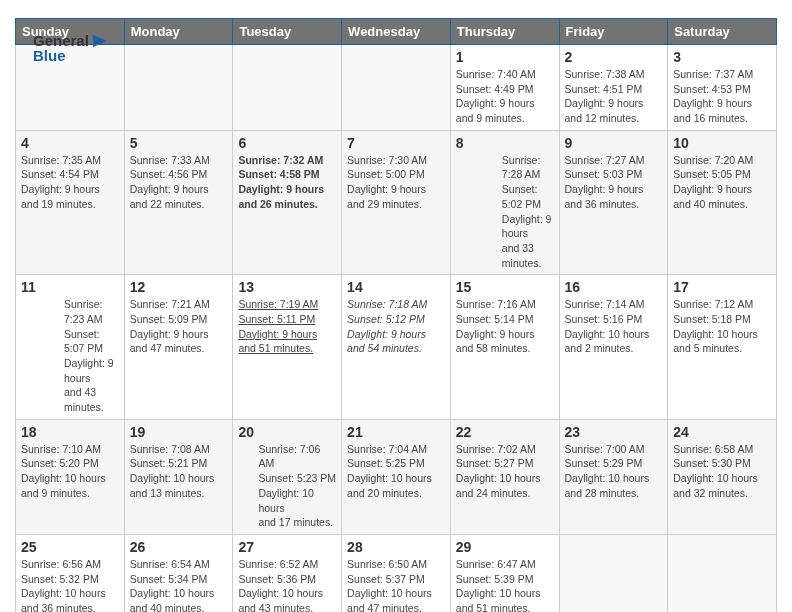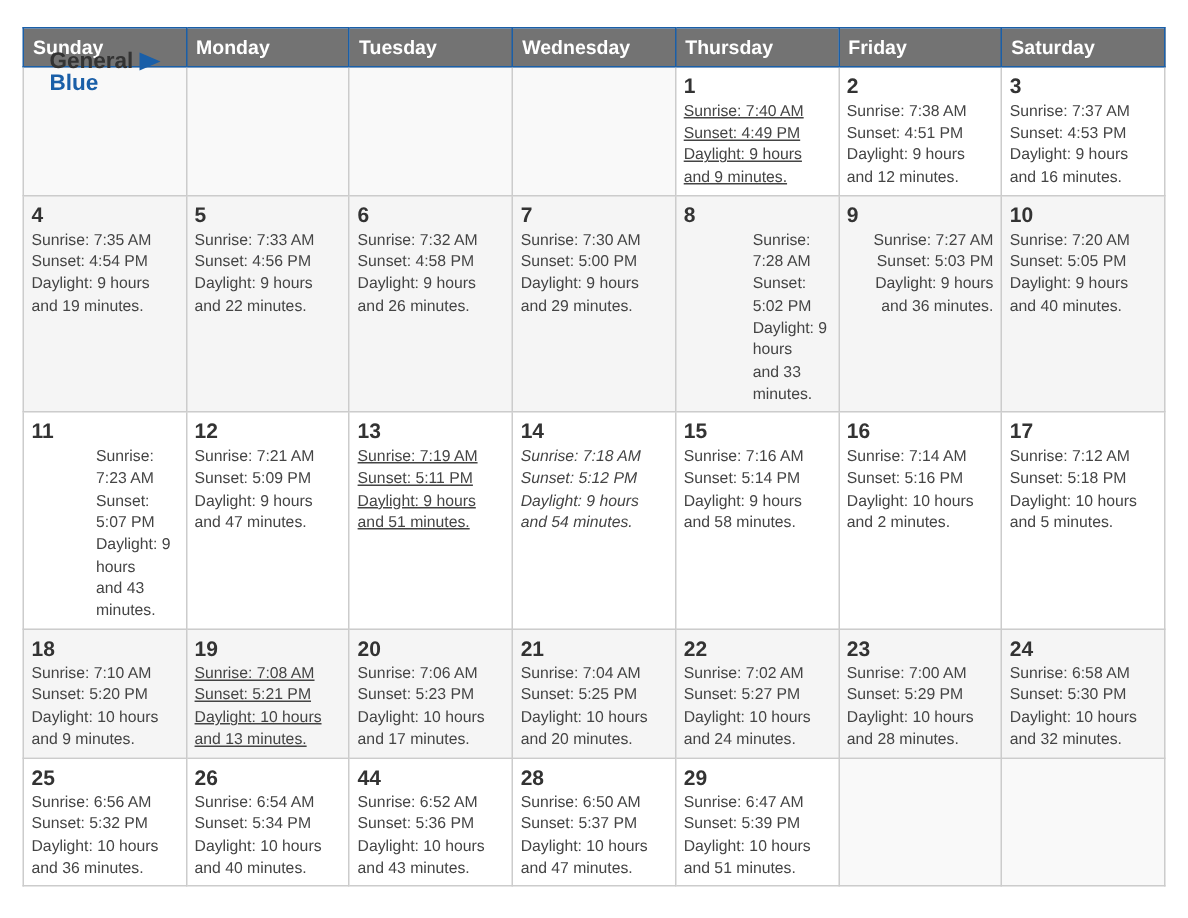--- a/index.html
+++ b/index.html
@@ -110,21 +110,21 @@
         </tr>
     </thead>
     <tbody id="calendar-body">
     <tr class="week-row">
           <td class="empty"></td>
           <td class="empty"></td>
           <td class="empty"></td>
           <td class="empty"></td>
           <td>
             <span class="day-number">1</span>
-            <div class="day-info" style="white-space: pre-line; text-decoration: underline;">Sunrise: 7:40 AM
+            <div class="day-info" style="white-space: pre-line;">Sunrise: 7:40 AM
 Sunset: 4:49 PM
 Daylight: 9 hours
 and 9 minutes.</div>
           </td>
           <td>
             <span class="day-number">2</span>
             <div class="day-info" style="white-space: pre-line;">Sunrise: 7:38 AM
 Sunset: 4:51 PM
 Daylight: 9 hours
 and 12 minutes.</div>
@@ -147,42 +147,42 @@
           </td>
           <td>
             <span class="day-number">5</span>
             <div class="day-info" style="white-space: pre-line;">Sunrise: 7:33 AM
 Sunset: 4:56 PM
 Daylight: 9 hours
 and 22 minutes.</div>
           </td>
           <td>
             <span class="day-number">6</span>
-            <div class="day-info" style="white-space: pre-line;">Sunrise: 7:32 AM
+            <div class="day-info" style="white-space: pre-line; font-weight: bold;">Sunrise: 7:32 AM
 Sunset: 4:58 PM
 Daylight: 9 hours
 and 26 minutes.</div>
           </td>
           <td>
             <span class="day-number">7</span>
             <div class="day-info" style="white-space: pre-line;">Sunrise: 7:30 AM
 Sunset: 5:00 PM
 Daylight: 9 hours
 and 29 minutes.</div>
           </td>
           <td>
             <span class="day-number">8</span>
             <div class="day-info" style="white-space: pre-line; margin-left: 46px;">Sunrise: 7:28 AM
 Sunset: 5:02 PM
 Daylight: 9 hours
 and 33 minutes.</div>
           </td>
           <td>
             <span class="day-number">9</span>
-            <div class="day-info" style="white-space: pre-line; text-align: right;">Sunrise: 7:27 AM
+            <div class="day-info" style="white-space: pre-line;">Sunrise: 7:27 AM
 Sunset: 5:03 PM
 Daylight: 9 hours
 and 36 minutes.</div>
           </td>
           <td>
             <span class="day-number">10</span>
             <div class="day-info" style="white-space: pre-line;">Sunrise: 7:20 AM
 Sunset: 5:05 PM
 Daylight: 9 hours
 and 40 minutes.</div>
@@ -242,28 +242,28 @@
         <tr class="week-row">
           <td>
             <span class="day-number">18</span>
             <div class="day-info" style="white-space: pre-line;">Sunrise: 7:10 AM
 Sunset: 5:20 PM
 Daylight: 10 hours
 and 9 minutes.</div>
           </td>
           <td>
             <span class="day-number">19</span>
-            <div class="day-info" style="white-space: pre-line; text-decoration: underline;">Sunrise: 7:08 AM
+            <div class="day-info" style="white-space: pre-line;">Sunrise: 7:08 AM
 Sunset: 5:21 PM
 Daylight: 10 hours
 and 13 minutes.</div>
           </td>
           <td>
             <span class="day-number">20</span>
-            <div class="day-info" style="white-space: pre-line;">Sunrise: 7:06 AM
+            <div class="day-info" style="white-space: pre-line; margin-left: 20px;">Sunrise: 7:06 AM
 Sunset: 5:23 PM
 Daylight: 10 hours
 and 17 minutes.</div>
           </td>
           <td>
             <span class="day-number">21</span>
             <div class="day-info" style="white-space: pre-line;">Sunrise: 7:04 AM
 Sunset: 5:25 PM
 Daylight: 10 hours
 and 20 minutes.</div>
@@ -299,21 +299,21 @@
 and 36 minutes.</div>
           </td>
           <td>
             <span class="day-number">26</span>
             <div class="day-info" style="white-space: pre-line;">Sunrise: 6:54 AM
 Sunset: 5:34 PM
 Daylight: 10 hours
 and 40 minutes.</div>
           </td>
           <td>
-            <span class="day-number">44</span>
+            <span class="day-number">27</span>
             <div class="day-info" style="white-space: pre-line;">Sunrise: 6:52 AM
 Sunset: 5:36 PM
 Daylight: 10 hours
 and 43 minutes.</div>
           </td>
           <td>
             <span class="day-number">28</span>
             <div class="day-info" style="white-space: pre-line;">Sunrise: 6:50 AM
 Sunset: 5:37 PM
 Daylight: 10 hours

